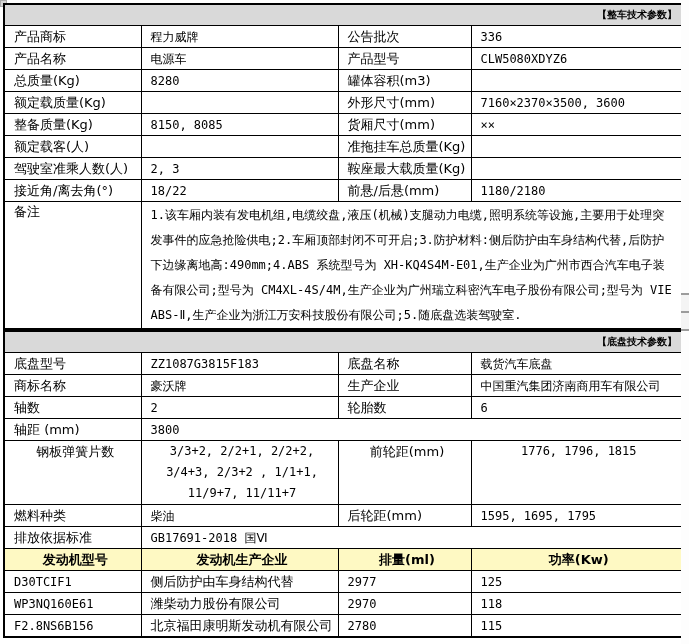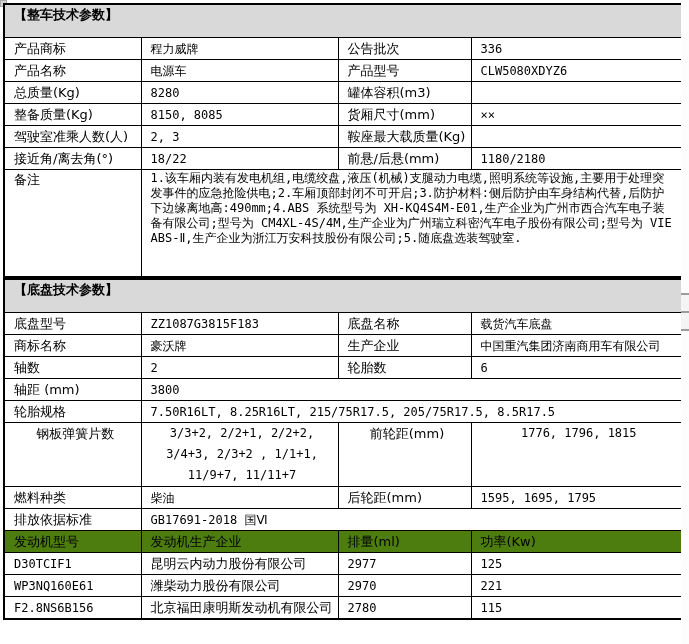--- a/index.html
+++ b/index.html
@@ -6,28 +6,28 @@
   body{
     width:689px;height:644px;position:relative;background:#ffffff;
     font-family:"DejaVu Sans",sans-serif;font-size:13px;color:#000;
     overflow:hidden;
   }
   .tables-wrap{position:absolute;left:3px;top:3px;width:678px;}
   table{border-collapse:collapse;table-layout:fixed;width:678px;border:2px solid #000;}
   td,th{border:1px solid #000;overflow:hidden;}
   td{padding:0 4px 0 9px;height:21px;line-height:20px;vertical-align:middle;white-space:nowrap;}
   th.section-title{
-    background:#d9d9d9;text-align:left;font-weight:bold;height:20px;
-    padding:0 4px 12px 9px;font-size:13px;white-space:nowrap;
+    background:#d9d9d9;text-align:right;font-weight:bold;height:20px;
+    padding:0 4px 0 9px;font-size:10px;white-space:nowrap;
   }
   td.val{font-family:"DejaVu Sans Mono","DejaVu Sans",monospace;font-size:12px;}
-  td.ehdr{background:#4d7c0f;font-weight:normal;}
+  td.ehdr{background:#fef9c3;font-weight:bold;text-align:center;}
   td.remark-lbl{vertical-align:top;}
   td.remark-cell{
-    white-space:normal;vertical-align:top;height:105px;line-height:15px;
+    white-space:normal;vertical-align:top;height:105px;line-height:25px;
     padding-top:1px;padding-right:6px;
   }
   tr.tall td{height:42px;vertical-align:top;white-space:normal;line-height:21px;text-align:center;}
   .corner-artifact{
     position:absolute;left:0;top:0;width:7px;height:7px;
     background:#d4d4d4;border:1px solid #aaa;box-sizing:border-box;
   }
   .scrollbar{
     position:absolute;right:0;top:0;width:8px;height:644px;background:#fdfdfd;
   }
@@ -71,24 +71,36 @@
           <td class="lbl">产品型号</td>
           <td class="val">CLW5080XDYZ6</td>
         </tr>
         <tr>
           <td class="lbl">总质量(Kg)</td>
           <td class="val">8280</td>
           <td class="lbl">罐体容积(m3)</td>
           <td class="val"></td>
         </tr>
         <tr>
+          <td class="lbl">额定载质量(Kg)</td>
+          <td class="val"></td>
+          <td class="lbl">外形尺寸(mm)</td>
+          <td class="val">7160×2370×3500, 3600</td>
+        </tr>
+        <tr>
           <td class="lbl">整备质量(Kg)</td>
           <td class="val">8150, 8085</td>
           <td class="lbl">货厢尺寸(mm)</td>
           <td class="val">××</td>
+        </tr>
+        <tr>
+          <td class="lbl">额定载客(人)</td>
+          <td class="val"></td>
+          <td class="lbl">准拖挂车总质量(Kg)</td>
+          <td class="val"></td>
         </tr>
         <tr>
           <td class="lbl">驾驶室准乘人数(人)</td>
           <td class="val">2, 3</td>
           <td class="lbl">鞍座最大载质量(Kg)</td>
           <td class="val"></td>
         </tr>
         <tr>
           <td class="lbl">接近角/离去角(°)</td>
           <td class="val">18/22</td>
@@ -132,24 +144,20 @@
         <tr>
           <td class="lbl">轴数</td>
           <td class="val">2</td>
           <td class="lbl">轮胎数</td>
           <td class="val">6</td>
         </tr>
         <tr>
           <td class="lbl">轴距 (mm)</td>
           <td class="val" colspan="3">3800</td>
         </tr>
-        <tr>
-          <td class="lbl">轮胎规格</td>
-          <td class="val" colspan="3">7.50R16LT, 8.25R16LT, 215/75R17.5, 205/75R17.5, 8.5R17.5</td>
-        </tr>
         <tr class="tall">
           <td class="lbl">钢板弹簧片数</td>
           <td class="val">3/3+2, 2/2+1, 2/2+2, 3/4+3, 2/3+2 , 1/1+1, 11/9+7, 11/11+7</td>
           <td class="lbl">前轮距(mm)</td>
           <td class="val">1776, 1796, 1815</td>
         </tr>
         <tr>
           <td class="lbl">燃料种类</td>
           <td class="val">柴油</td>
           <td class="lbl">后轮距(mm)</td>
@@ -164,29 +172,29 @@
         <tr>
           <td class="ehdr lbl">发动机型号</td>
           <td class="ehdr ">发动机生产企业</td>
           <td class="ehdr lbl">排量(ml)</td>
           <td class="ehdr ">功率(Kw)</td>
         </tr>
       </tbody>
     <tbody id="engine-rows">
         <tr>
           <td class="val">D30TCIF1</td>
-          <td class="lbl">昆明云内动力股份有限公司</td>
+          <td class="lbl">侧后防护由车身结构代替</td>
           <td class="val">2977</td>
           <td class="val">125</td>
         </tr>
         <tr>
           <td class="val">WP3NQ160E61</td>
           <td class="lbl">潍柴动力股份有限公司</td>
           <td class="val">2970</td>
-          <td class="val">221</td>
+          <td class="val">118</td>
         </tr>
         <tr>
           <td class="val">F2.8NS6B156</td>
           <td class="lbl">北京福田康明斯发动机有限公司</td>
           <td class="val">2780</td>
           <td class="val">115</td>
         </tr>
       </tbody>
   </table>
 

